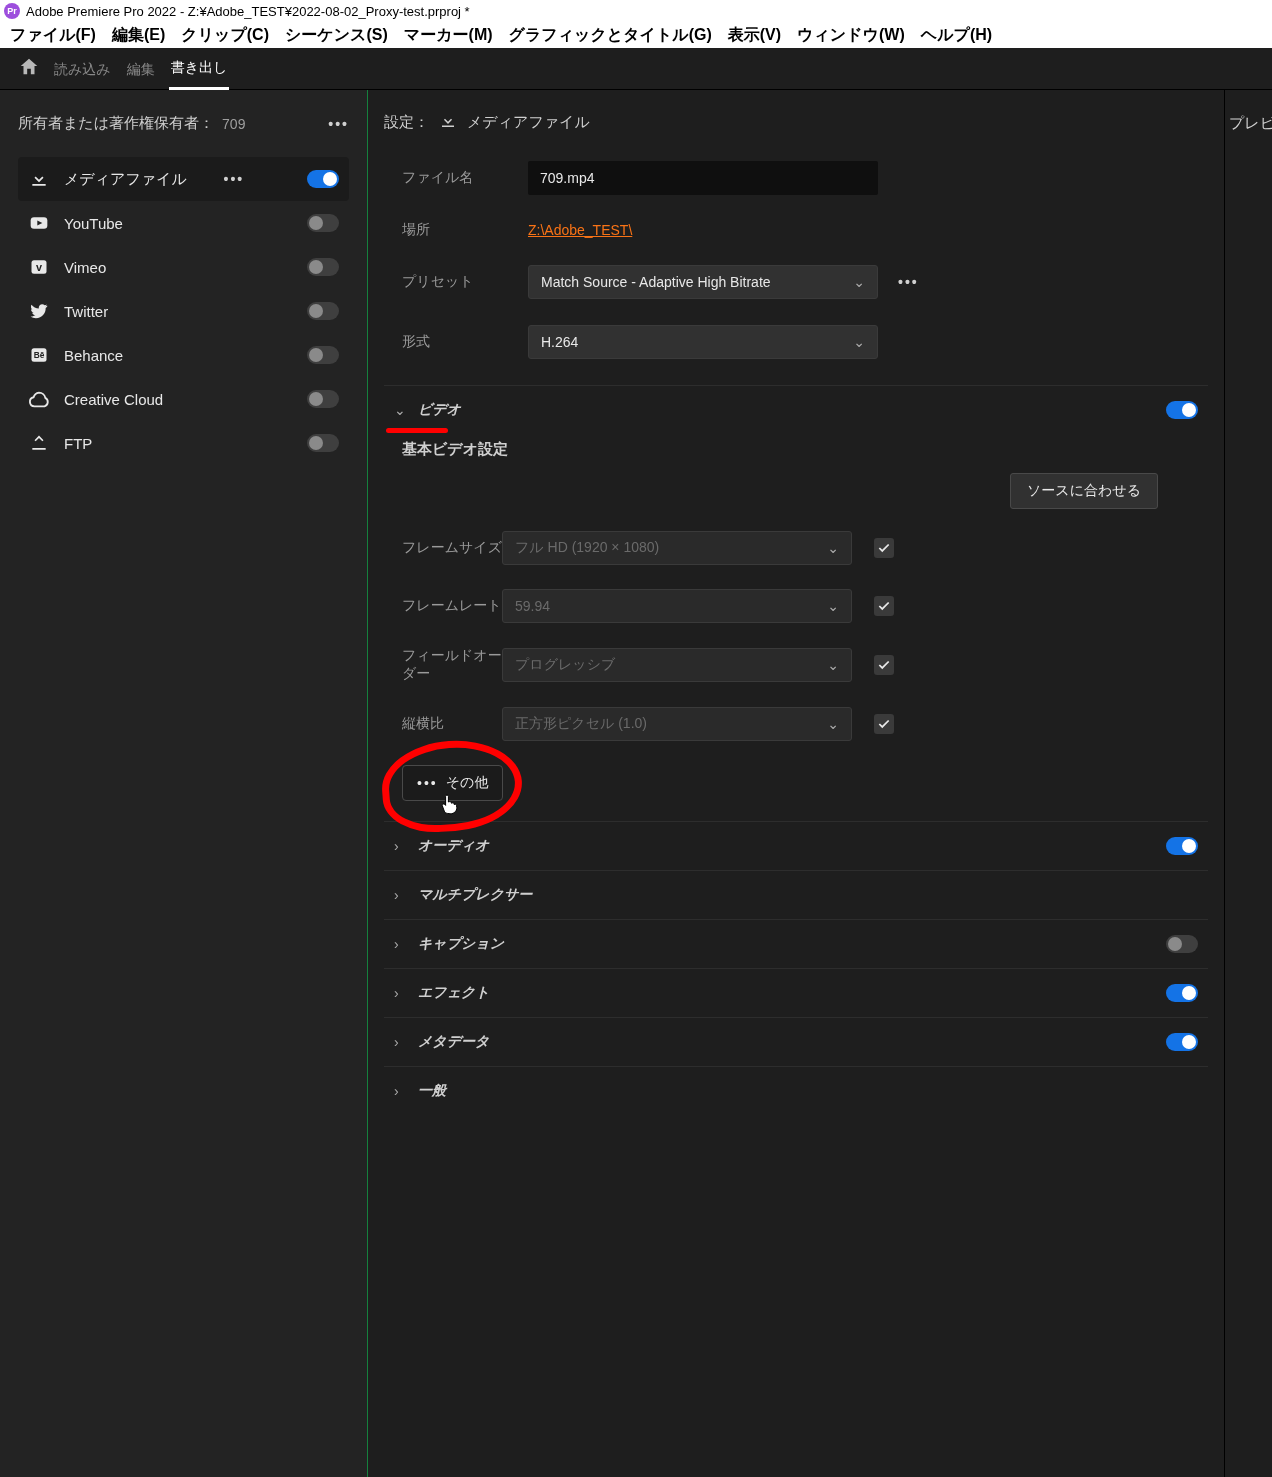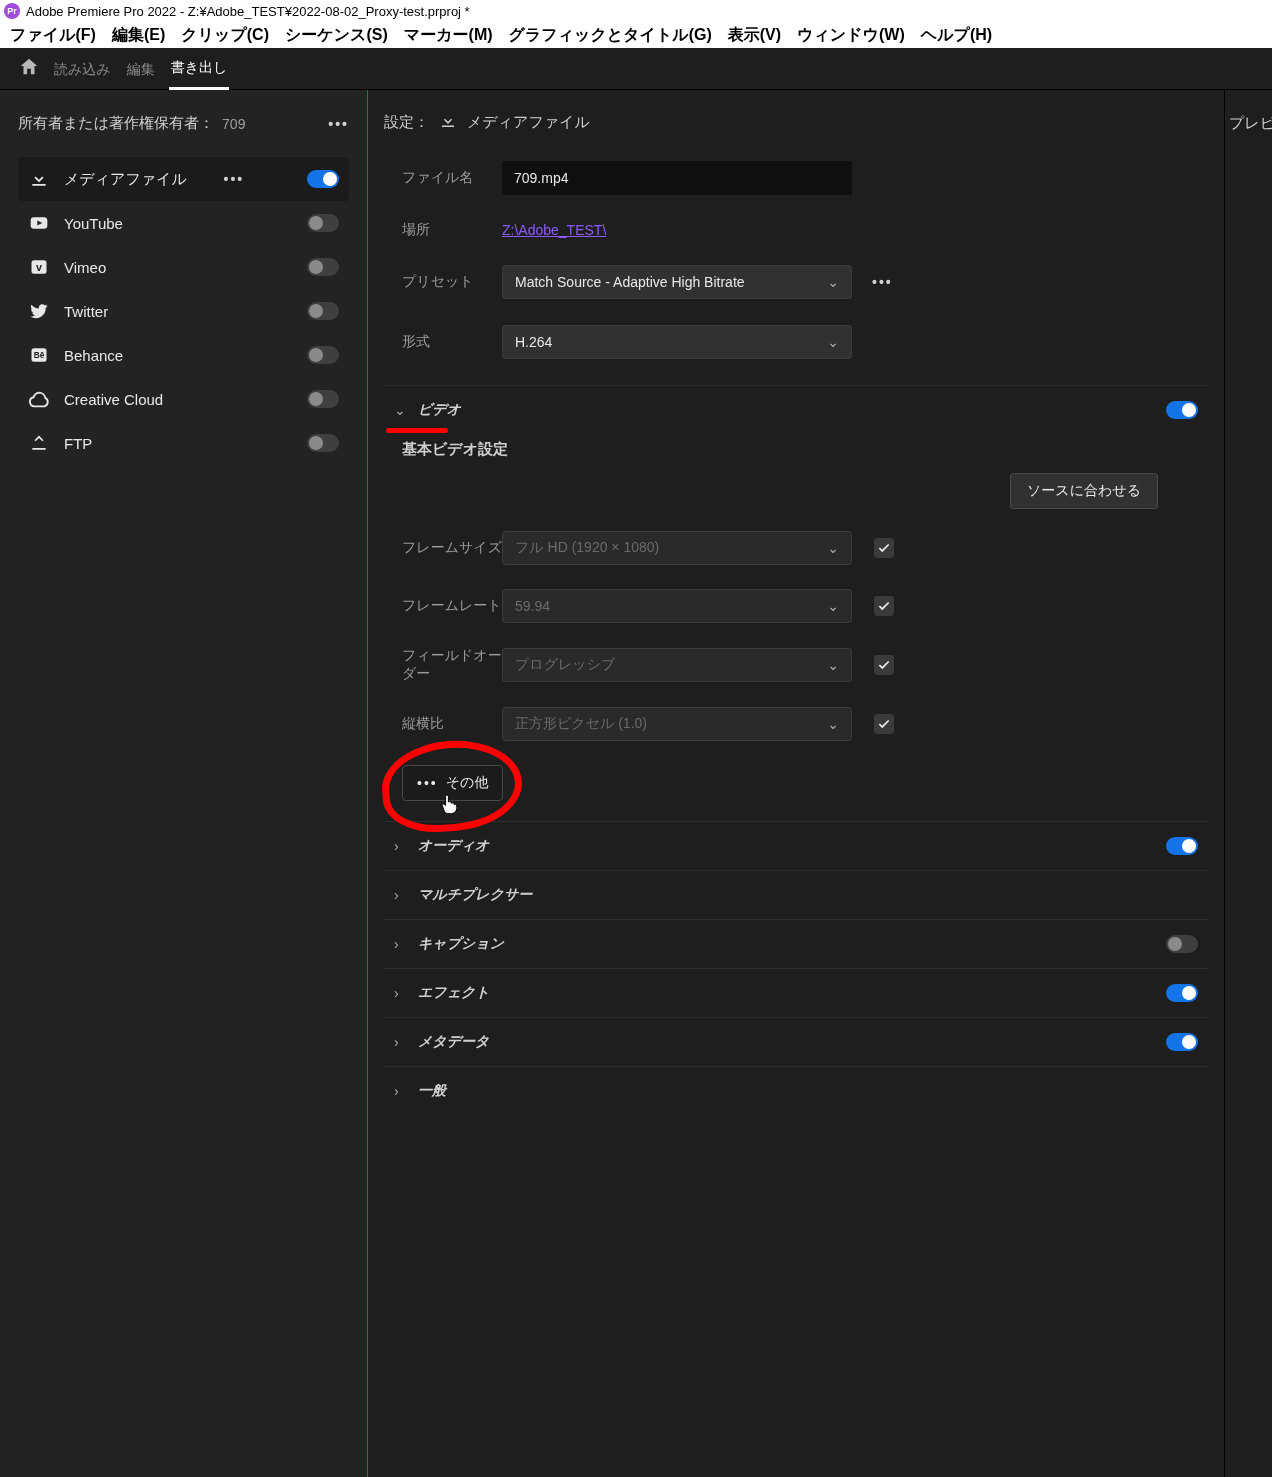--- a/index.html
+++ b/index.html
@@ -43,25 +43,25 @@
   .toggle.on::after { background: #fff; left: auto; right: 2px; }
 
   
   .center-panel { flex: 1; background: #1e1e1e; overflow-y: auto; padding: 22px 16px 18px 16px; }
   .settings-header { display: flex; align-items: center; gap: 10px; margin-bottom: 28px; }
   .settings-header .lbl { color: #cfcfcf; font-size: 15px; }
   .dl-icon svg { width: 18px; height: 18px; fill: #cfcfcf; }
 
   .form-row { display: flex; align-items: center; margin-bottom: 26px; padding-left: 18px; }
   .form-row .flabel { width: 100px; color: #9a9a9a; font-size: 14px; }
-  .form-row .fcontrol { flex: 1; max-width: 350px; }
+  .form-row .fcontrol { flex: 1; max-width: 350px; margin-left: 26px; }
   .form-row .extra { margin-left: 20px; color: #cfcfcf; letter-spacing: 2px; font-weight: bold; }
 
   .text-input { width: 100%; height: 34px; background: #0f0f0f; border: none; color: #e8e8e8; padding: 0 12px; border-radius: 2px; font-size: 14px; }
-  .link-text { color: #8b5cf6; text-decoration: underline; font-size: 14px; }
+  .link-text { color: #f97316; text-decoration: underline; font-size: 14px; }
   .select-box { width: 100%; height: 34px; background: #313131; border: 1px solid #3a3a3a; color: #e8e8e8; display: flex; align-items: center; justify-content: space-between; padding: 0 12px; border-radius: 3px; font-size: 14px; }
   .select-box.disabled { background: #2a2a2a; color: #6a6a6a; }
   .chev { color: #aaa; }
 
   
   .section { border-top: 1px solid #2d2d2d; }
   .section-header { display: flex; align-items: center; height: 48px; padding: 0 10px; gap: 10px; }
   .section-header .shead-chev { color: #aaa; width: 14px; }
   .section-header .slabel { color: #cfcfcf; font-weight: bold; font-size: 14px; font-style: italic; }
   .section-header .stoggle { margin-left: auto; }

